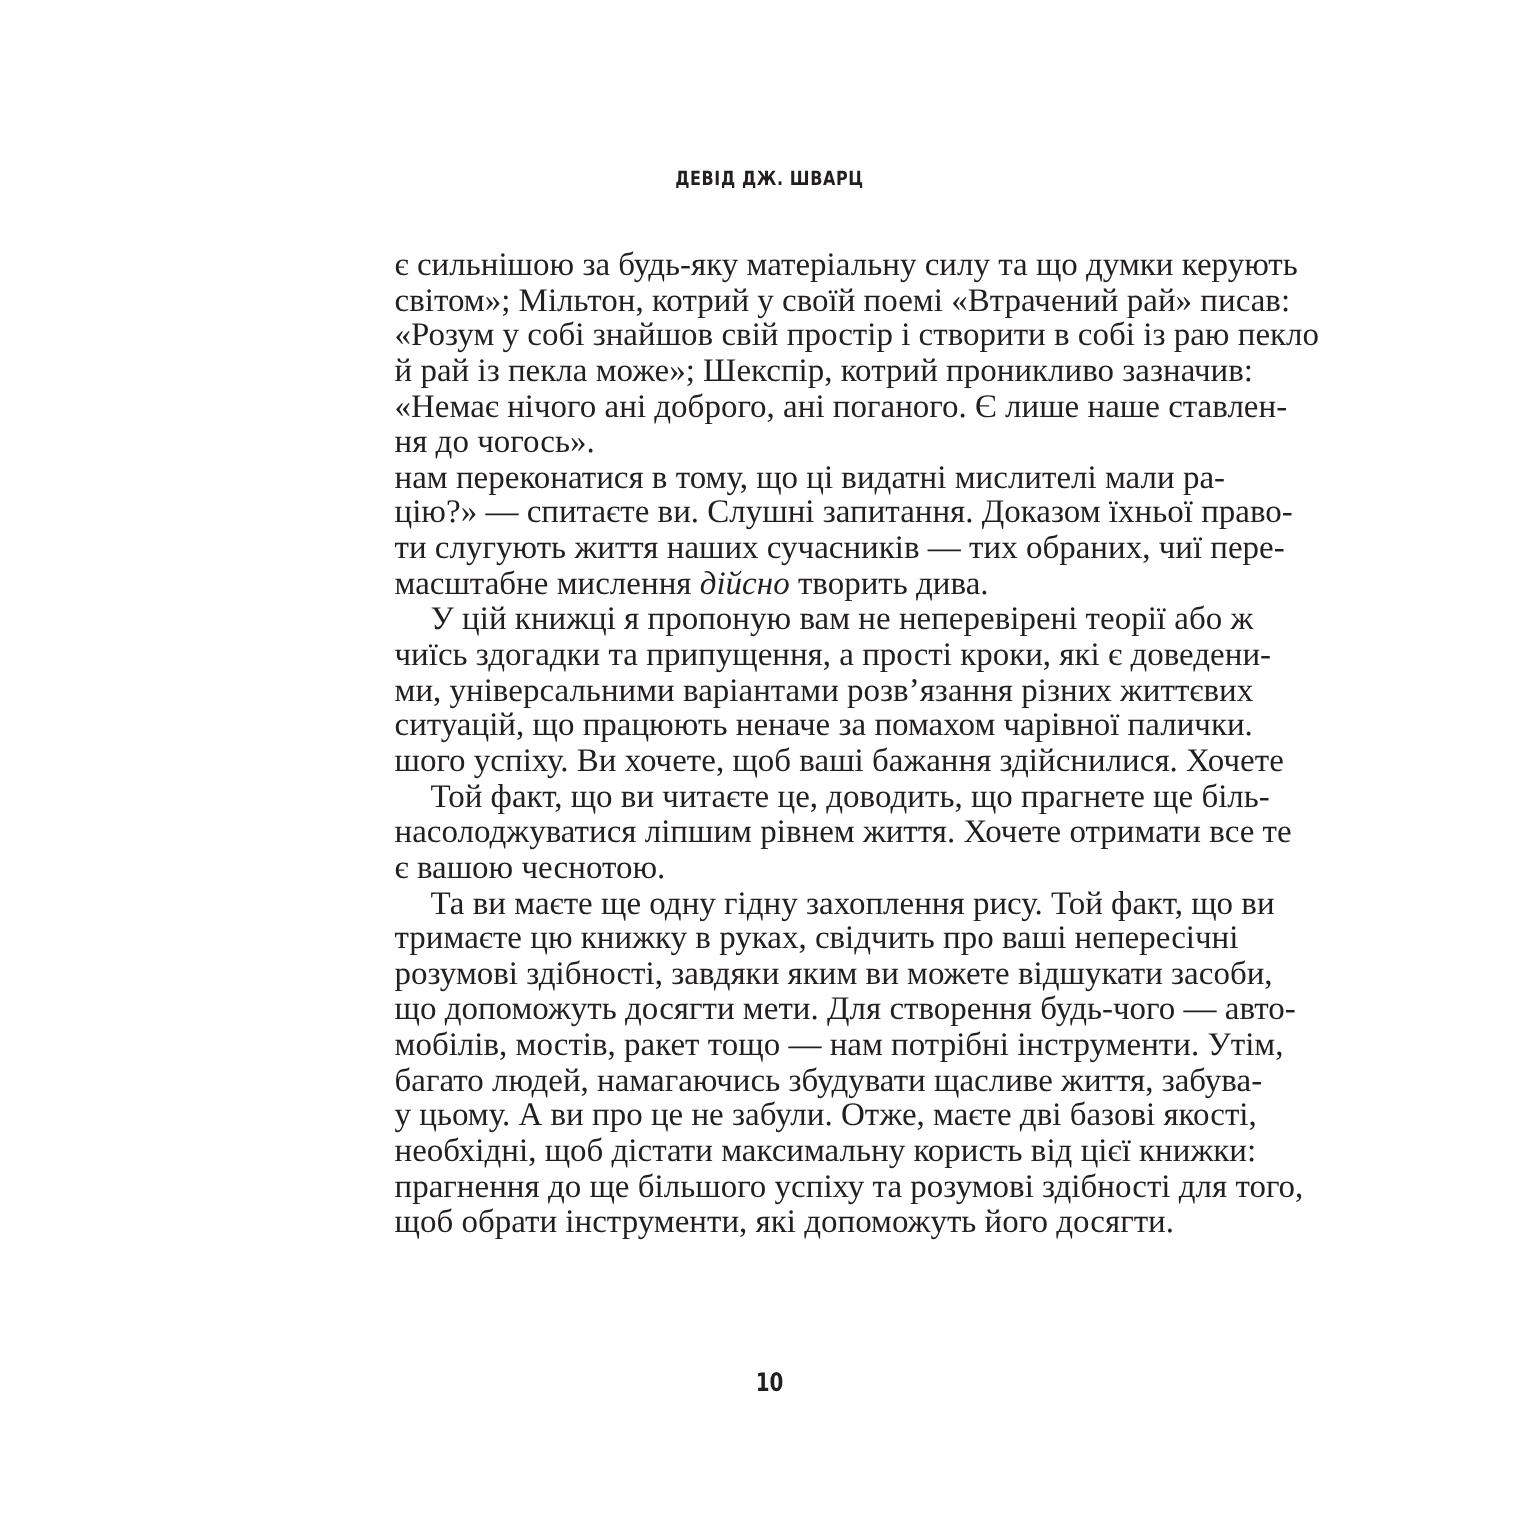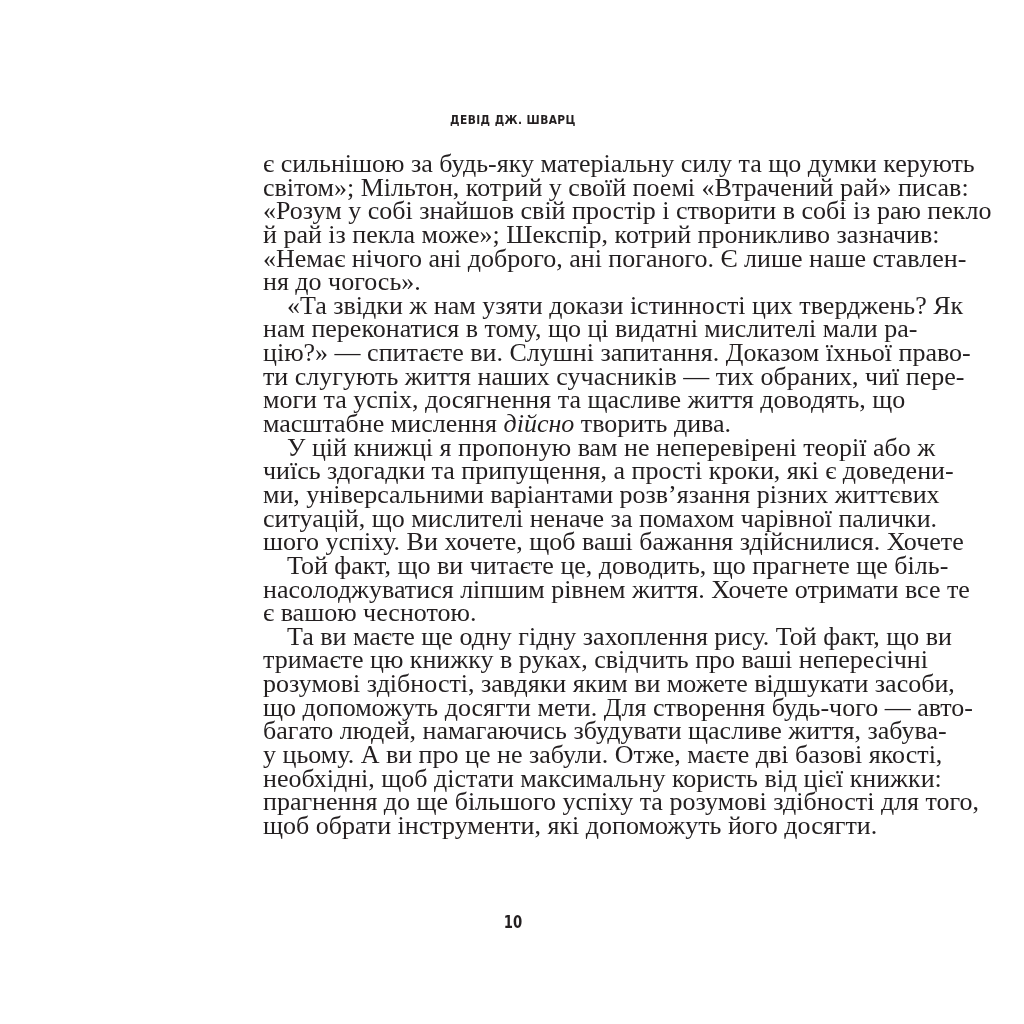--- a/index.html
+++ b/index.html
@@ -30,25 +30,25 @@
       font-family: "DejaVu Sans", sans-serif;
       font-weight: bold;
       font-size: 13px;
       letter-spacing: 0.5px;
       transform: scaleX(0.82);
       transform-origin: center;
       color: #231f20;
     }
     .body-text {
       position: absolute;
-      top: 152px;
+      top: 164px;
       left: 0;
       width: 500px;
       font-family: "Liberation Serif", serif;
-      font-size: 26px;
+      font-size: 22px;
       line-height: 23.65px;
       text-align: justify;
       hyphens: manual;
       color: #231f20;
     }
     .para {
       margin: 0;
       text-indent: 0;
     }
     .line {
@@ -93,47 +93,46 @@
     <div class="para">
       <span class="line">є сильнішою за будь-яку матеріальну силу та що думки керують</span>
       <span class="line">світом»; Мільтон, котрий у своїй поемі «Втрачений рай» писав:</span>
       <span class="line">«Розум у собі знайшов свій простір і створити в собі із раю пекло</span>
       <span class="line">й рай із пекла може»; Шекспір, котрий проникливо зазначив:</span>
       <span class="line">«Немає нічого ані доброго, ані поганого. Є лише наше ставлен-</span>
       <span class="line last">ня до чогось».</span>
     </div>
 
     <div class="para">
-      <span class="line indent">«Та звідки ж нам узяти докази істинності цих тверджень? Як</span>
       <span class="line">нам переконатися в тому, що ці видатні мислителі мали ра-</span>
       <span class="line">цію?» — спитаєте ви. Слушні запитання. Доказом їхньої право-</span>
       <span class="line">ти слугують життя наших сучасників — тих обраних, чиї пере-</span>
-      <span class="line">моги та успіх, досягнення та щасливе життя доводять, що</span>
       <span class="line last"><span>масштабне мислення </span><em>дійсно</em><span> творить дива.</span></span>
     </div>
 
     <div class="para">
       <span class="line indent">У цій книжці я пропоную вам не неперевірені теорії або ж</span>
       <span class="line">чиїсь здогадки та припущення, а прості кроки, які є доведени-</span>
       <span class="line">ми, універсальними варіантами розв’язання різних життєвих</span>
-      <span class="line last">ситуацій, що мислителі неначе за помахом чарівної палички.</span>
+      <span class="line last">ситуацій, що працюють неначе за помахом чарівної палички.</span>
     </div>
 
     <div class="para">
       <span class="line">шого успіху. Ви хочете, щоб ваші бажання здійснилися. Хочете</span>
       <span class="line indent">Той факт, що ви читаєте це, доводить, що прагнете ще біль-</span>
       <span class="line">насолоджуватися ліпшим рівнем життя. Хочете отримати все те</span>
       <span class="line last">є вашою чеснотою.</span>
     </div>
 
     <div class="para">
       <span class="line indent">Та ви маєте ще одну гідну захоплення рису. Той факт, що ви</span>
       <span class="line">тримаєте цю книжку в руках, свідчить про ваші непересічні</span>
       <span class="line">розумові здібності, завдяки яким ви можете відшукати засоби,</span>
       <span class="line">що допоможуть досягти мети. Для створення будь-чого — авто-</span>
+      <span class="line">мобілів, мостів, ракет тощо — нам потрібні інструменти. Утім,</span>
       <span class="line">багато людей, намагаючись збудувати щасливе життя, забува-</span>
       <span class="line">у цьому. А ви про це не забули. Отже, маєте дві базові якості,</span>
       <span class="line">необхідні, щоб дістати максимальну користь від цієї книжки:</span>
       <span class="line">прагнення до ще більшого успіху та розумові здібності для того,</span>
       <span class="line last">щоб обрати інструменти, які допоможуть його досягти.</span>
     </div>
   </div>
 
   <div class="folio">10</div>
 </div>

